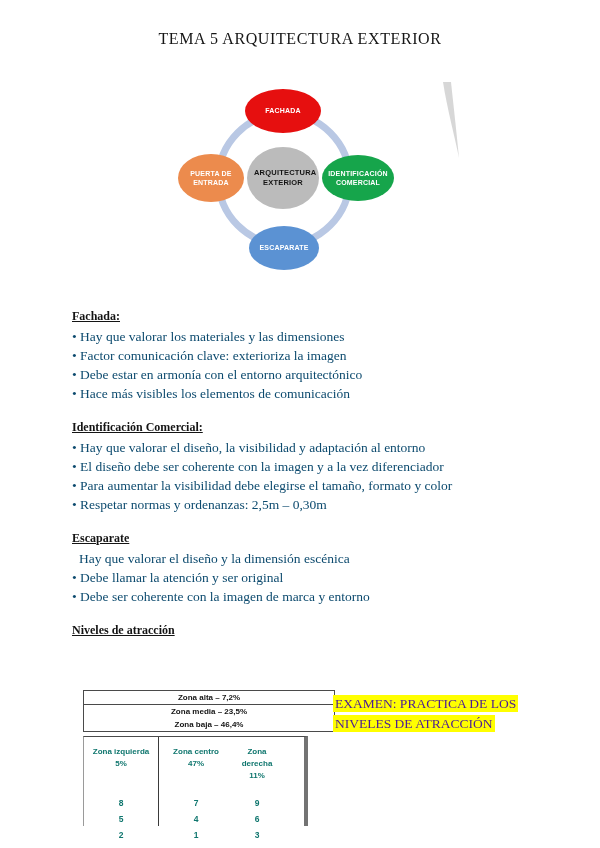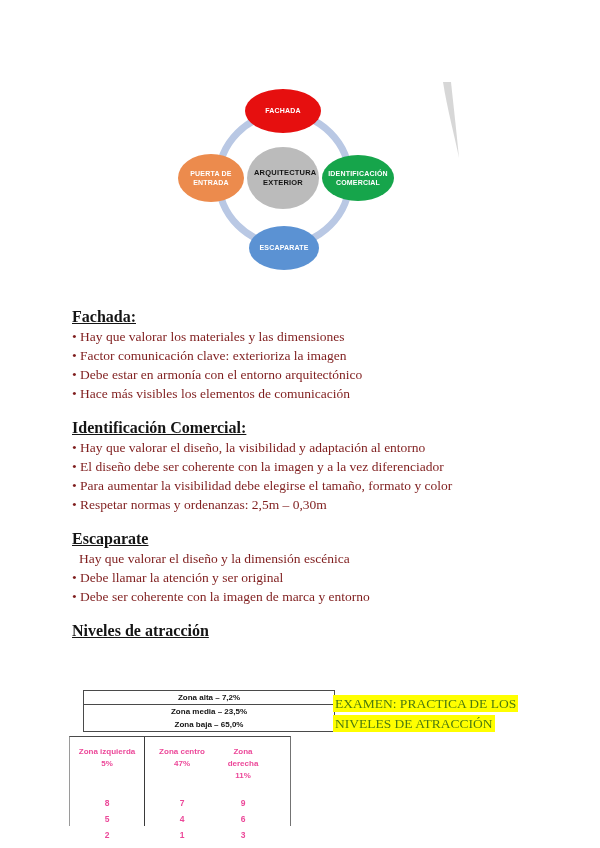--- a/index.html
+++ b/index.html
@@ -56,56 +56,56 @@
   .node-center{left:247px;top:147px;width:72px;height:62px;background:#BBBBBB;color:#141414;font-size:7.5px;}
   .node-center span{width:58px;}
   .curl{position:absolute;left:432px;top:78px;}
   
   .content{
     position:absolute;
     left:72px; top:306px; width:480px;
   }
   .section{margin:0 0 14px 0;}
   .sec-heading{
-    font-size:16px;
+    font-size:12px;
     font-weight:bold;
     text-decoration:underline;
     line-height:21px;
     color:#141414;
   }
   .sec-item{
     font-size:13.5px;
     line-height:19px;
-    color:#7f1d1d;
+    color:#0c4a6e;
   }
   .sec-item.indent{padding-left:7px;}
   
   .tableA{
     position:absolute;
     left:83px; top:690px; width:252px;
     border:1px solid #4a4a4a;
     box-sizing:border-box;
     font-family:"Liberation Sans", sans-serif;
     font-weight:bold;
     font-size:8px;
     color:#141414;
     text-align:center;
   }
   .ta-row{height:13px;line-height:13px;}
   .ta-first{border-bottom:1px solid #4a4a4a;}
   .tableB{
     position:absolute;
-    left:69px; top:736px; width:220px; height:89px;
+    left:83px; top:736px; width:220px; height:89px;
     border-top:1px solid #4a4a4a;
     border-left:1px solid #9a9a9a;
-    border-right:1px solid #737373;
+    border-right:4px solid #737373;
     box-sizing:content-box;
     font-family:"Liberation Sans", sans-serif;
     font-weight:bold;
-    color:#ec4899;
+    color:#0f766e;
   }
   .tb-sep{
     position:absolute;
     left:74px; top:0; bottom:0; width:1px;
     background:#3a3a3a;
   }
   .tb-header{display:flex;padding-top:9px;}
   .tb-h{text-align:center;font-size:8px;line-height:12px;}
   .tb-c1{width:74px;}
   .tb-c2{width:76px;}
@@ -113,30 +113,31 @@
   .tb-grid{margin-top:14px;}
   .tb-row{display:flex;height:16px;}
   .tb-cell{text-align:center;font-size:8.5px;line-height:15px;}
   
   .exam{
     position:absolute;
     left:333px; top:694px;
     font-family:"Liberation Serif", serif;
     font-size:13.5px;
     line-height:19px;
-    color:#4d7c0f;
+    color:#4c1d95;
   }
   .exam-line{margin:0 0 1px 0;}
   .hl{background:#FFFF00;padding:1px 2px;}
 </style>
 </head>
 <body>
 
 <div class="page">
 
+  <h1 class="title">TEMA 5 ARQUITECTURA EXTERIOR</h1>
 
   <div class="diagram">
     <div class="ring"></div>
     <div class="node node-top">
       <span>FACHADA</span>
     </div>
     <div class="node node-right">
       <span>IDENTIFICACIÓN COMERCIAL</span>
     </div>
     <div class="node node-bottom">
@@ -180,21 +181,21 @@
 
     <div class="section">
       <div class="sec-heading">Niveles de atracción</div>
     </div>
 
   </div>
 
   <div class="tableA">
     <div class="ta-row ta-first">Zona alta – 7,2%</div>
     <div class="ta-row">Zona media – 23,5%</div>
-    <div class="ta-row">Zona baja – 65,0%</div>
+    <div class="ta-row">Zona baja – 46,4%</div>
   </div>
 
   <div class="tableB">
     <div class="tb-sep"></div>
     <div class="tb-header">
       <div class="tb-h tb-c1">
         <div>Zona izquierda</div>
         <div>5%</div>
       </div>
       <div class="tb-h tb-c2">

